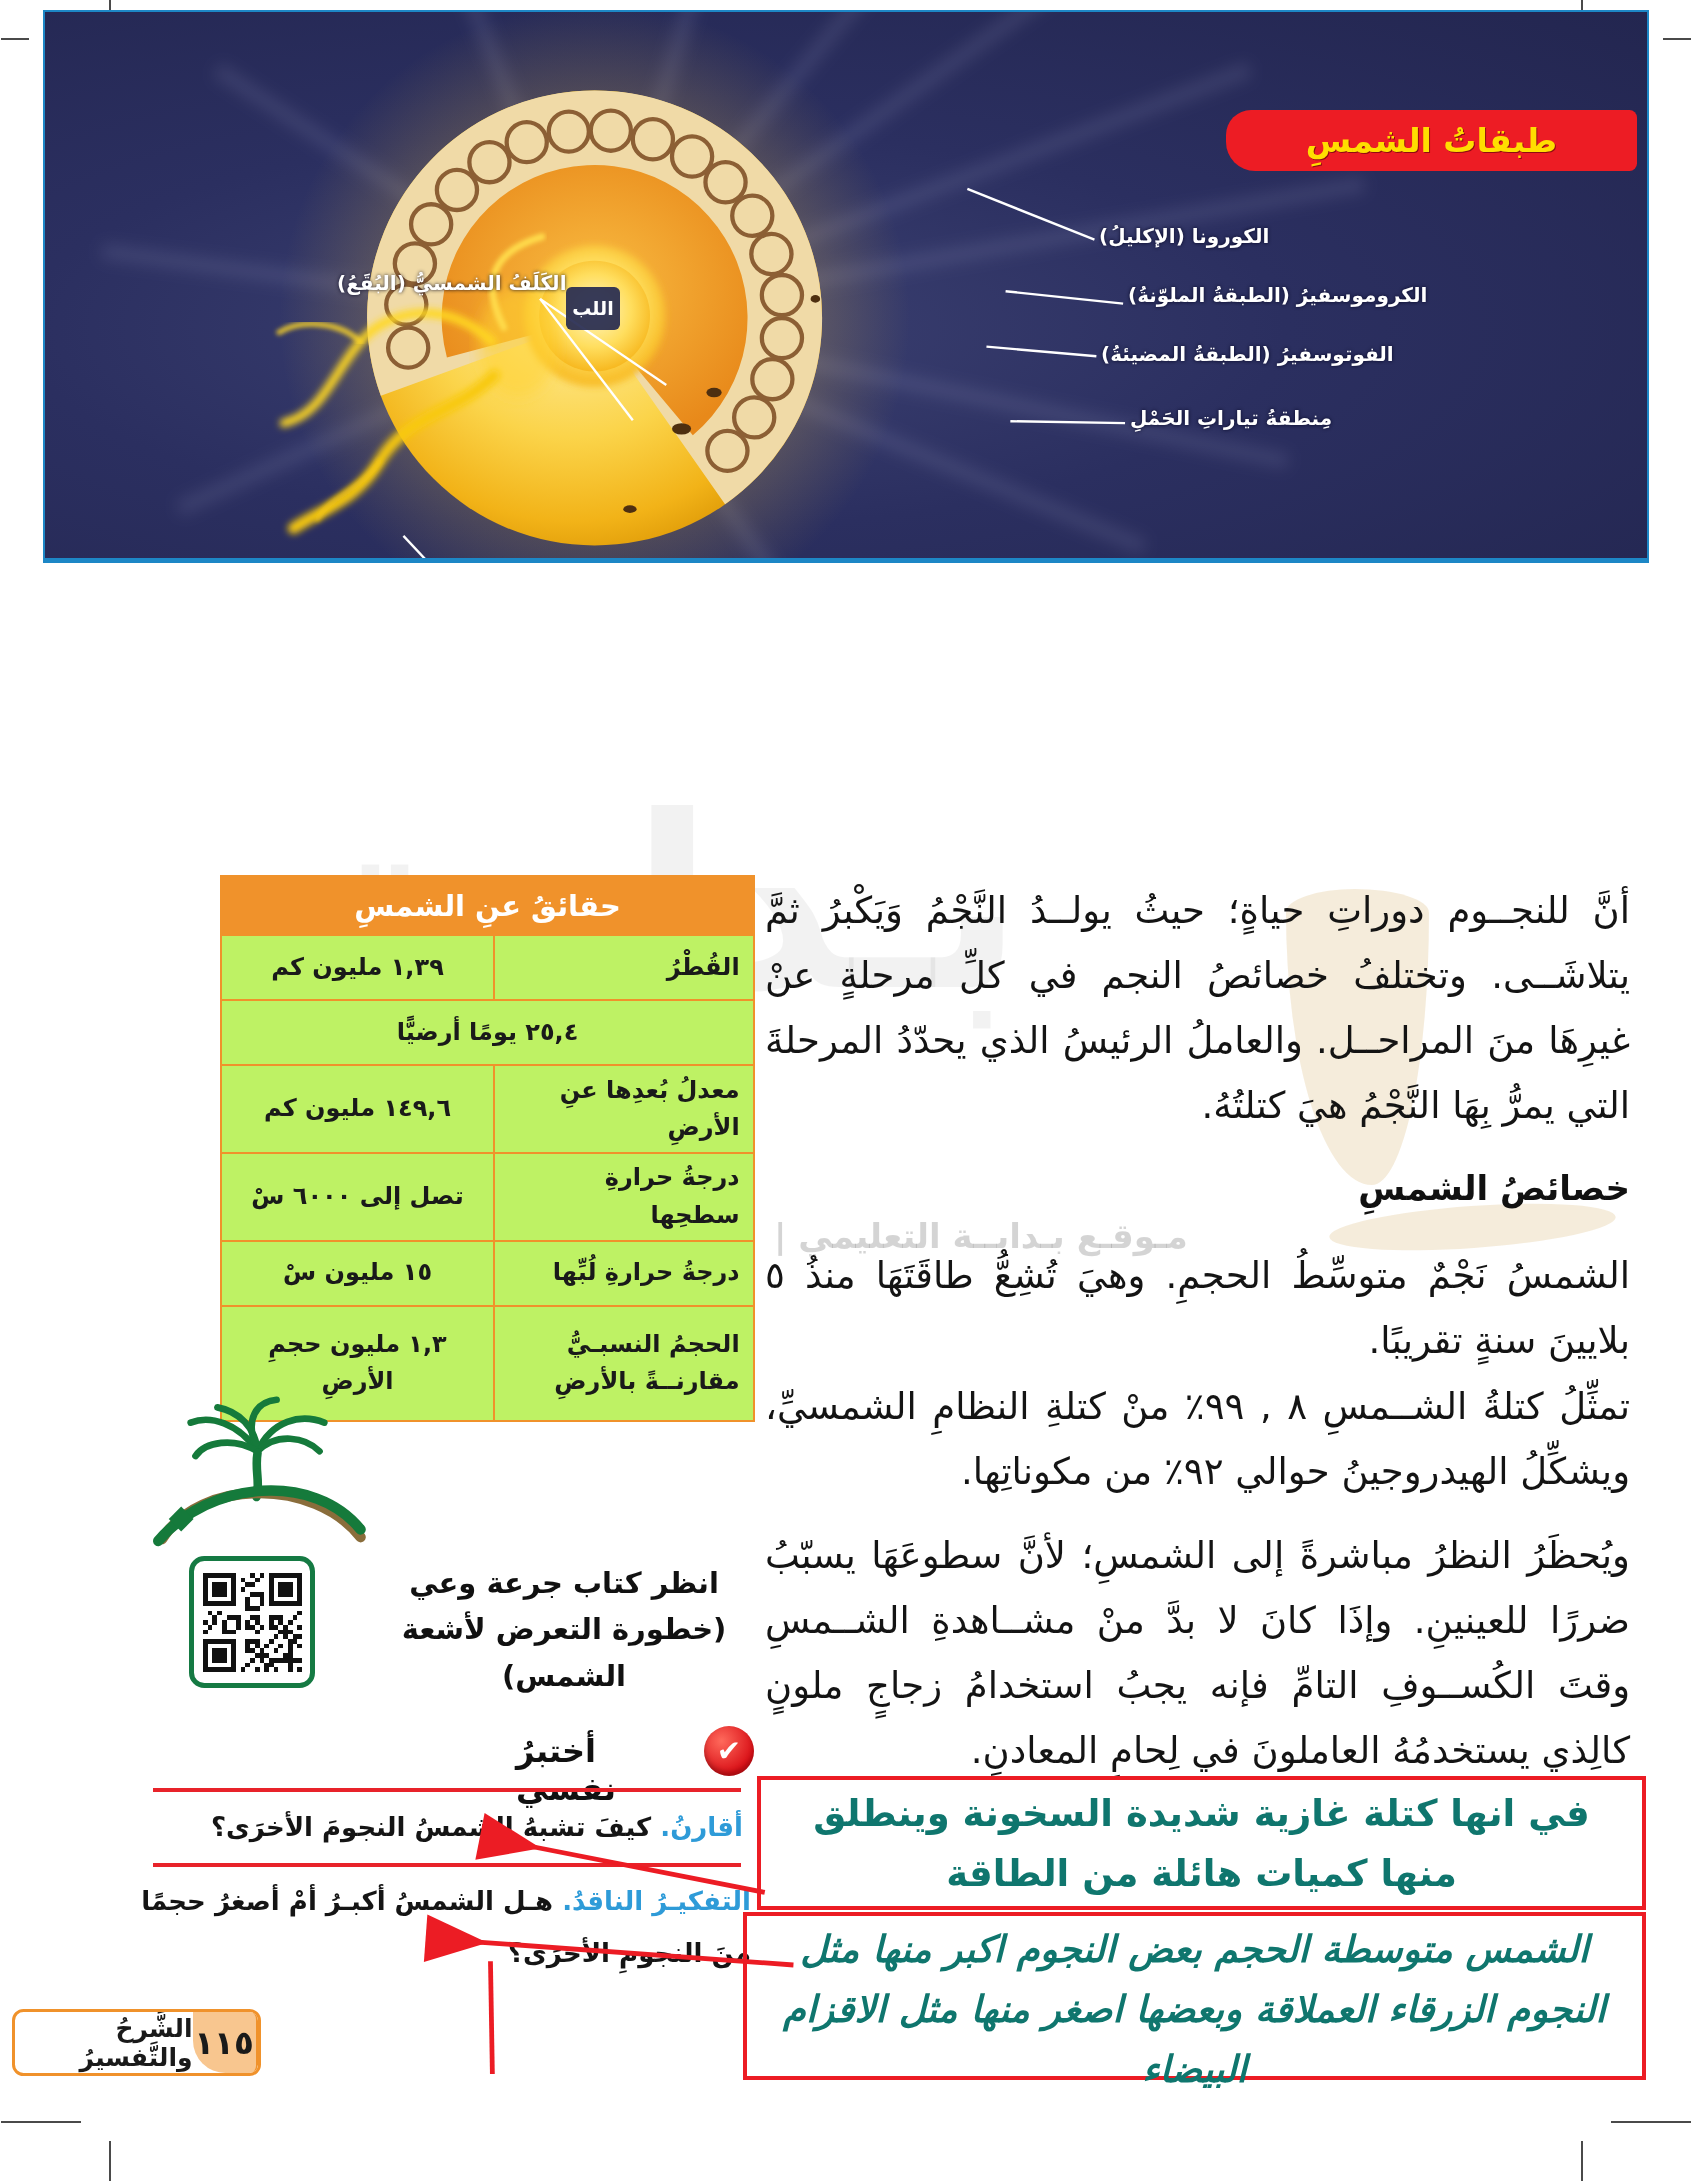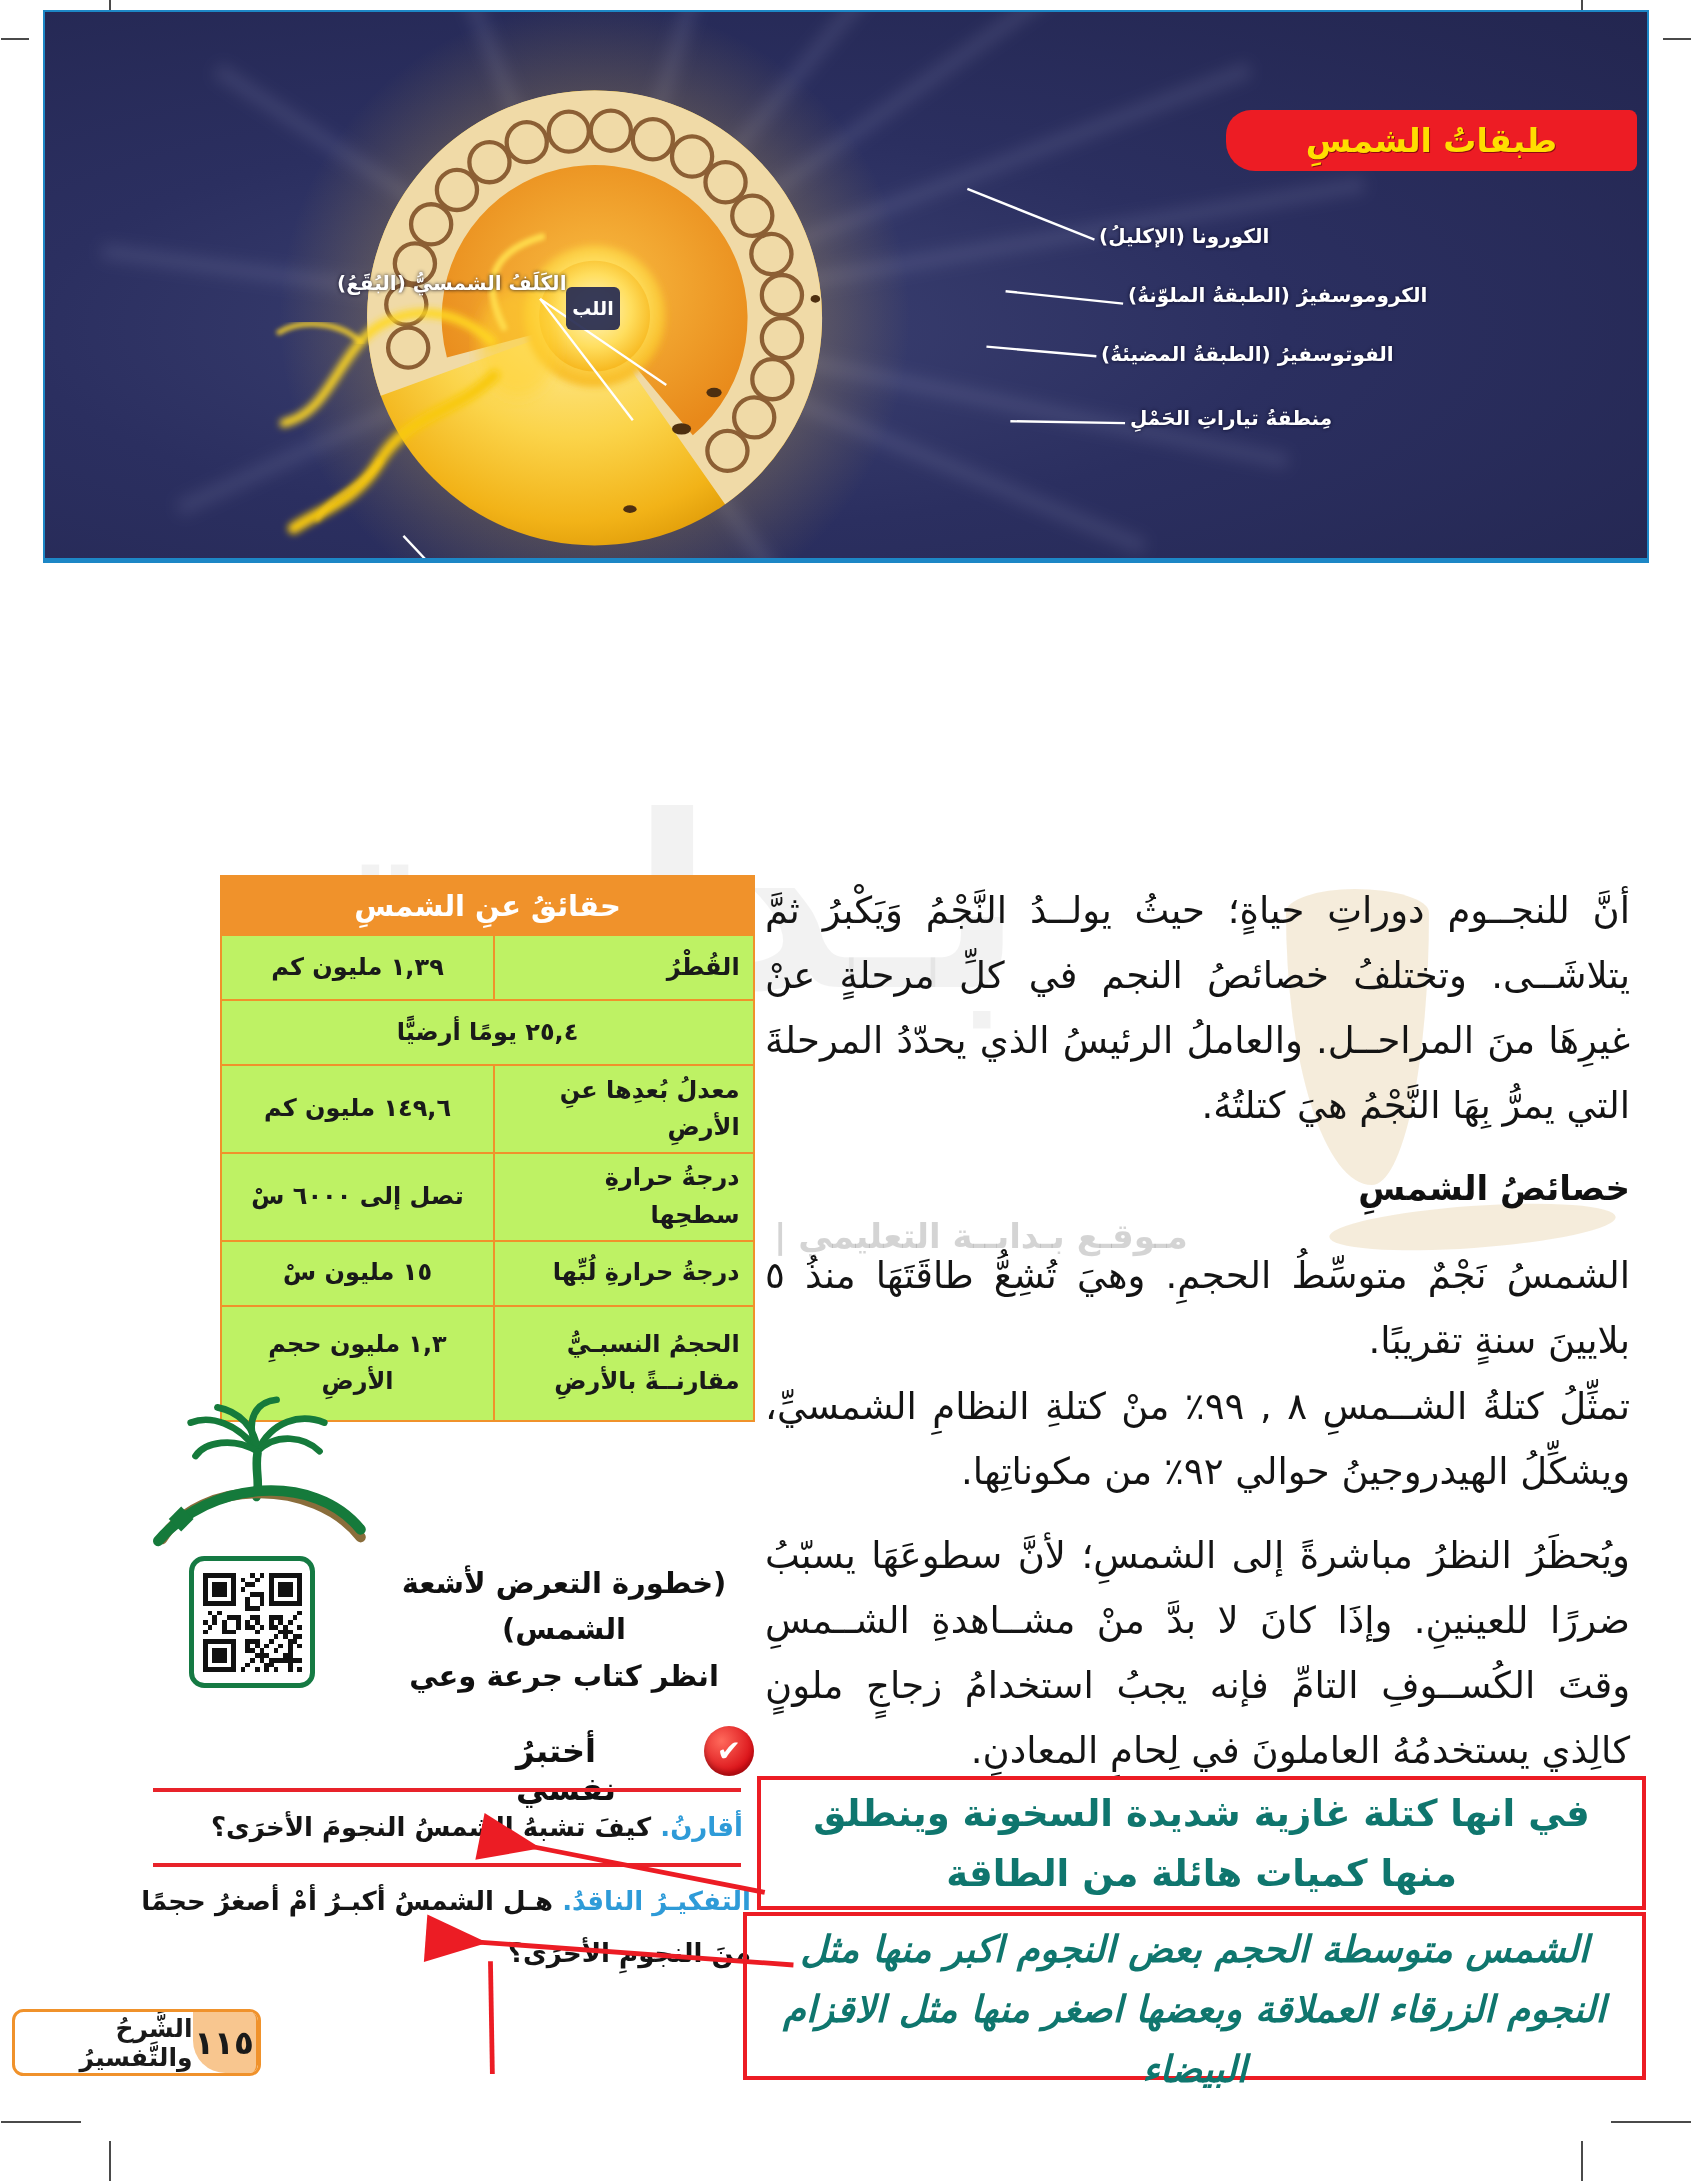--- a/index.html
+++ b/index.html
@@ -425,22 +425,22 @@
         <rect x="11" y="20" width="1" height="1"></rect>
         <rect x="13" y="20" width="1" height="1"></rect>
         <rect x="15" y="20" width="1" height="1"></rect>
         <rect x="18" y="20" width="1" height="1"></rect>
         <rect x="20" y="20" width="1" height="1"></rect>
       </g>
   </svg>
 </div>
 
 <div class="ref-caption">
+  <div>انظر كتاب جرعة وعي</div>
   <div>(خطورة التعرض لأشعة الشمس)</div>
-  <div>انظر كتاب جرعة وعي</div>
 </div>
 
 <div class="check-icon">✔</div>
 <div class="quiz-title">أختبرُ نفسي</div>
 
 <div class="red-rule" style="top:1788px;"></div>
 <div class="question" style="left:143px;top:1801px;width:600px;">
   <span class="kw">أقارنُ.</span>
   <span>كيفَ تشبهُ الشمسُ النجومَ الأخرَى؟</span>
 </div>

